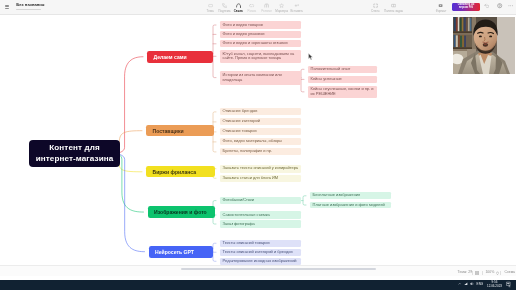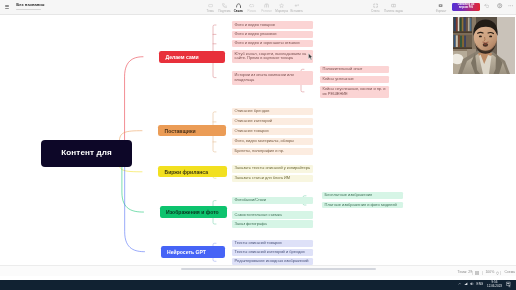--- a/index.html
+++ b/index.html
@@ -231,23 +231,24 @@
         <path d="M210.5 212.05H213" fill="none" stroke="#77d3ad" stroke-width="0.55" stroke-linecap="round"></path>
         <path d="M216 200.6H214.5Q213 200.6 213 202.1V222.5Q213 224 214.5 224H216" fill="none" stroke="#77d3ad" stroke-width="0.55" stroke-linecap="round"></path>
         <path d="M297 200.6H303" fill="none" stroke="#77d3ad" stroke-width="0.55" stroke-linecap="round"></path>
         <path d="M306 195.8H304.5Q303 195.8 303 197.3V203.5Q303 205 304.5 205H306" fill="none" stroke="#77d3ad" stroke-width="0.55" stroke-linecap="round"></path>
         <path d="M213 215H216" fill="none" stroke="#77d3ad" stroke-width="0.55" stroke-linecap="round"></path>
         <path d="M116 153.5 C117.2 153.5,124.67399999999999 155,124.67399999999999 159.5 L124.67399999999999 231.70000000000002 C124.67399999999999 249.70000000000002,135.67399999999998 251.70000000000002,144.5 251.70000000000002" fill="none" stroke="#4664f6" stroke-width="0.55" stroke-linecap="round"></path>
         <path d="M208.5 251.70000000000002H213" fill="none" stroke="#97a6f0" stroke-width="0.55" stroke-linecap="round"></path>
         <path d="M216 243.25H214.5Q213 243.25 213 244.75V259.75Q213 261.25 214.5 261.25H216" fill="none" stroke="#97a6f0" stroke-width="0.55" stroke-linecap="round"></path>
         <path d="M213 252.25H216" fill="none" stroke="#97a6f0" stroke-width="0.55" stroke-linecap="round"></path>
       </svg>
-    <div id="nodes" style="position:absolute;left:16px;top:0;width:416px;height:290px">
+    <div id="nodes" style="position:absolute;left:4px;top:0;width:416px;height:290px">
         <div class="node root-node" style="background: rgb(13, 7, 40); color: rgb(255, 255, 255);">
           <span>Контент для</span>
+          <span>интернет-магазина</span>
         </div>
         <div class="node branch-node" style="left:143px;top:51px;width:66px;height:11.5px;background:#e8303b;color:#ffffff;">
           <span>Делаем сами</span>
         </div>
         <div class="node child-node" style="left:216px;top:21.4px;width:81px;height:7.2px;background:#fbd4d4;color:#7a5150;font-size:4px;">
           <span>Фото и видео товаров</span>
         </div>
         <div class="node child-node" style="left:216px;top:30.8px;width:81px;height:7.2px;background:#fbd4d4;color:#7a5150;font-size:4px;">
           <span>Фото и видео упаковки</span>
         </div>

